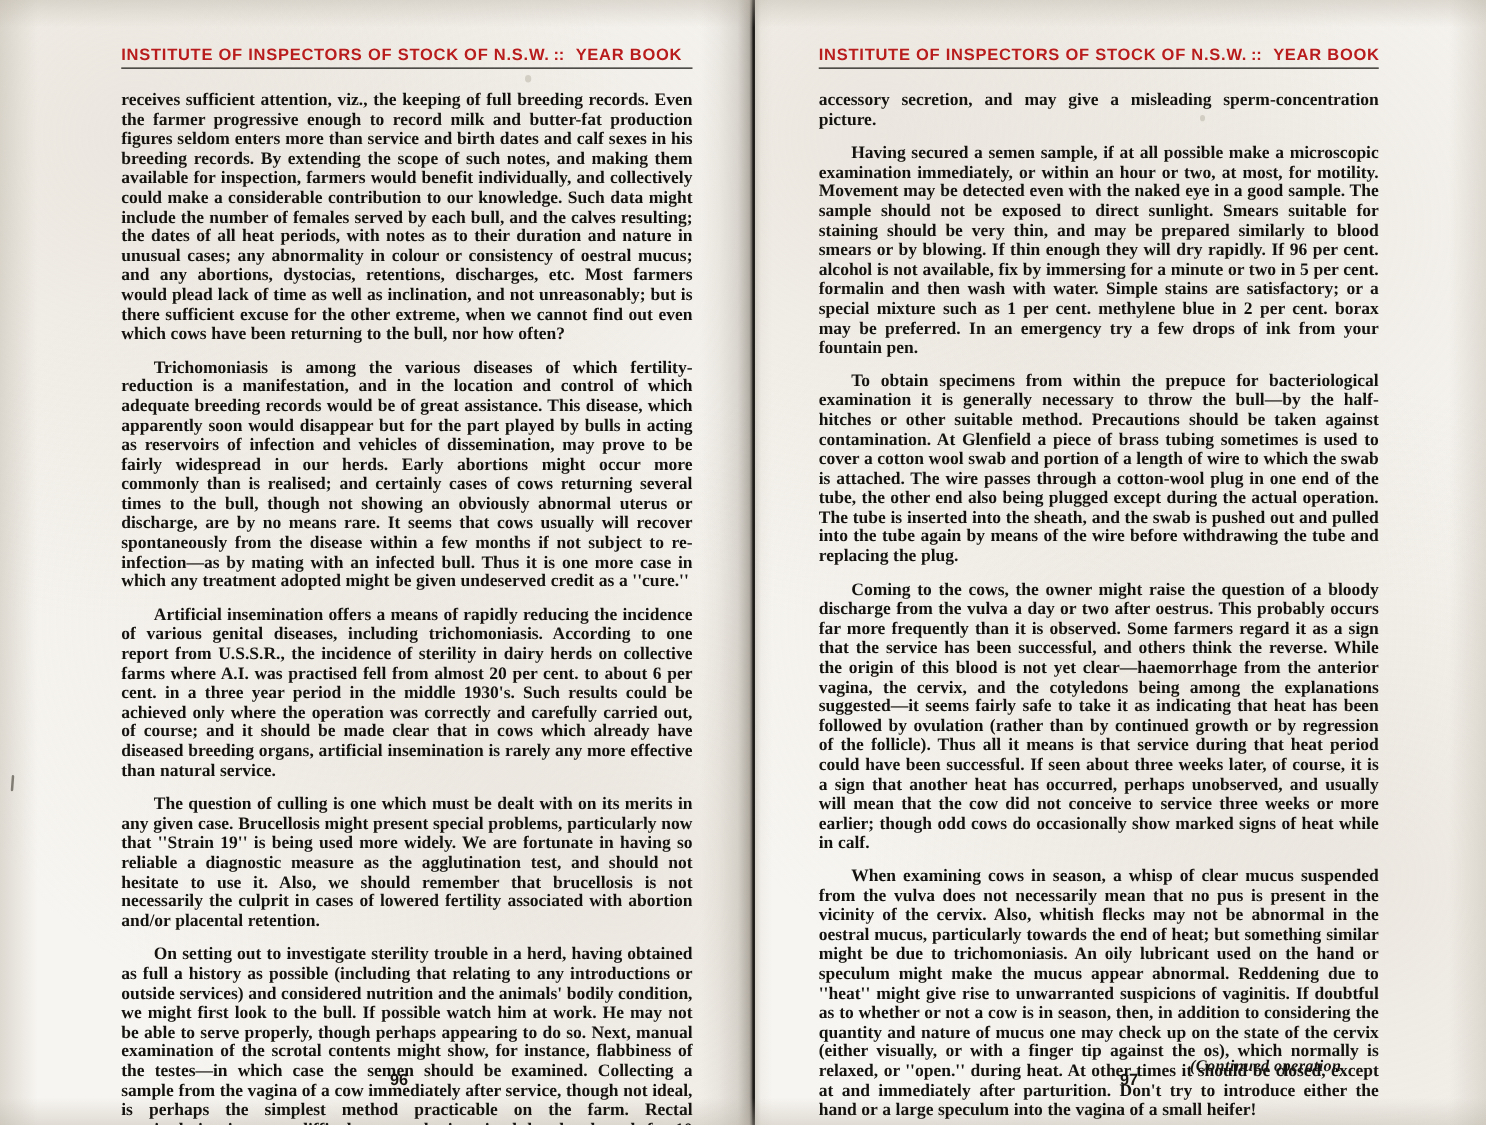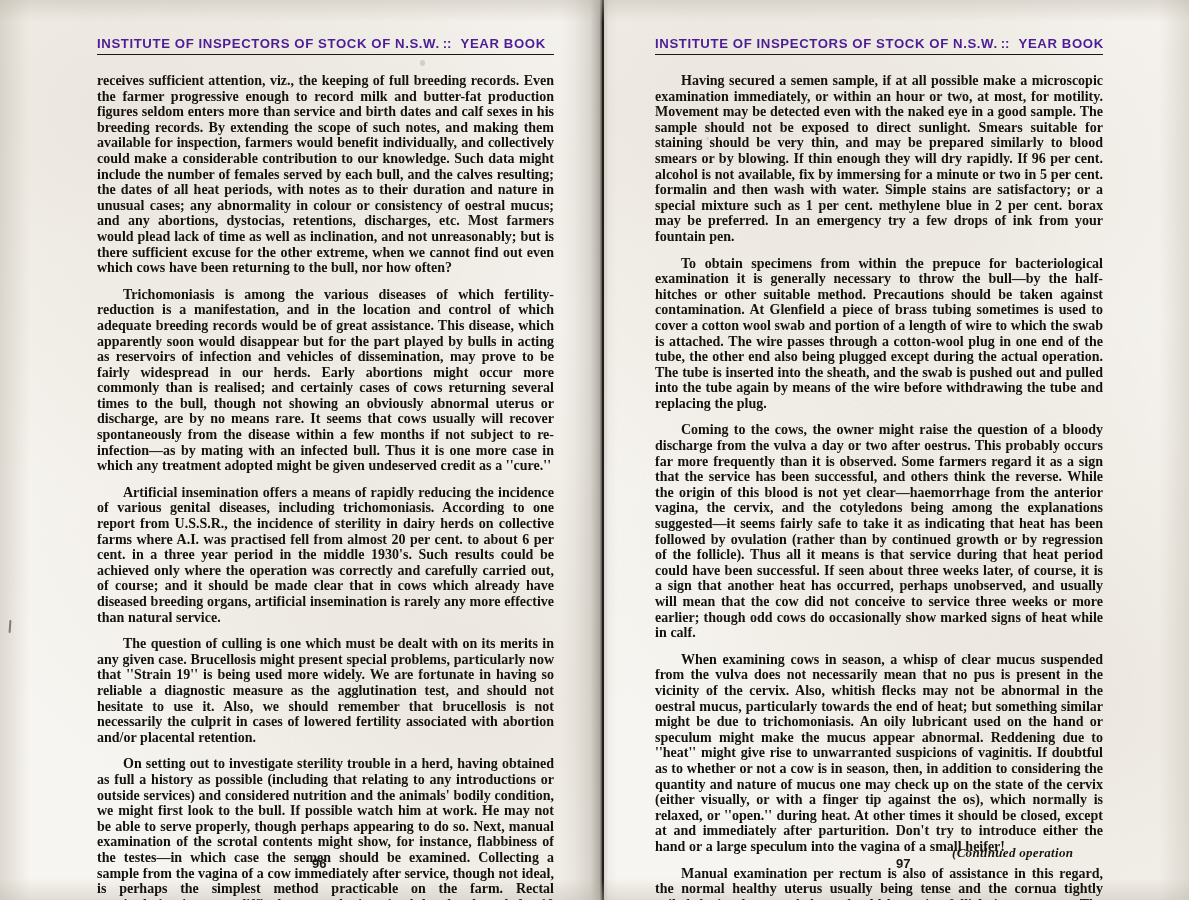--- a/index.html
+++ b/index.html
@@ -98,21 +98,21 @@
   }
   .column.left  { left: 97px;  top: 36px; width: 457px; }
   .column.right { left: 655px; top: 36px; width: 448px; }
 
   .running-head {
     font-family: "Liberation Sans", "DejaVu Sans", sans-serif;
     font-weight: 700;
     font-size: 13.2px;
     letter-spacing: 0.6px;
     white-space: nowrap;
-    color: #4c1d95;
+    color: #b91c1c;
     padding-bottom: 3px;
     border-bottom: 1.6px solid #1a1814;
     margin-bottom: 18px;
   }
   .running-head .sep { letter-spacing: 0px; padding: 0 3px; }
   .running-head .tail { margin-left: 6px; }
 
   .body-text p {
     margin: 0 0 11px 0;
     font-size: 14px;
@@ -205,20 +205,21 @@
 
   <div class="folio left-folio">96</div>
 
   <div class="column right">
 
     <div class="running-head">
       <span>INSTITUTE OF INSPECTORS OF STOCK OF N.S.W.</span><span class="sep">::</span><span class="tail">YEAR BOOK</span>
     </div>
 
     <div class="body-text">
+      <p class="no-indent">accessory secretion, and may give a misleading sperm-concentration picture.</p>
       <p>Having secured a semen sample, if at all possible make a microscopic examination immediately, or within an hour or two, at most, for motility. Movement may be detected even with the naked eye in a good sample. The sample should not be exposed to direct sunlight. Smears suitable for staining should be very thin, and may be prepared similarly to blood smears or by blowing. If thin enough they will dry rapidly. If 96 per cent. alcohol is not available, fix by immersing for a minute or two in 5 per cent. formalin and then wash with water. Simple stains are satisfactory; or a special mixture such as 1 per cent. methylene blue in 2 per cent. borax may be preferred. In an emergency try a few drops of ink from your fountain pen.</p>
       <p>To obtain specimens from within the prepuce for bacteriological examination it is generally necessary to throw the bull—by the half-hitches or other suitable method. Precautions should be taken against contamination. At Glenfield a piece of brass tubing sometimes is used to cover a cotton wool swab and portion of a length of wire to which the swab is attached. The wire passes through a cotton-wool plug in one end of the tube, the other end also being plugged except during the actual operation. The tube is inserted into the sheath, and the swab is pushed out and pulled into the tube again by means of the wire before withdrawing the tube and replacing the plug.</p>
       <p>Coming to the cows, the owner might raise the question of a bloody discharge from the vulva a day or two after oestrus. This probably occurs far more frequently than it is observed. Some farmers regard it as a sign that the service has been successful, and others think the reverse. While the origin of this blood is not yet clear—haemorrhage from the anterior vagina, the cervix, and the cotyledons being among the explanations suggested—it seems fairly safe to take it as indicating that heat has been followed by ovulation (rather than by continued growth or by regression of the follicle). Thus all it means is that service during that heat period could have been successful. If seen about three weeks later, of course, it is a sign that another heat has occurred, perhaps unobserved, and usually will mean that the cow did not conceive to service three weeks or more earlier; though odd cows do occasionally show marked signs of heat while in calf.</p>
       <p>When examining cows in season, a whisp of clear mucus suspended from the vulva does not necessarily mean that no pus is present in the vicinity of the cervix. Also, whitish flecks may not be abnormal in the oestral mucus, particularly towards the end of heat; but something similar might be due to trichomoniasis. An oily lubricant used on the hand or speculum might make the mucus appear abnormal. Reddening due to ''heat'' might give rise to unwarranted suspicions of vaginitis. If doubtful as to whether or not a cow is in season, then, in addition to considering the quantity and nature of mucus one may check up on the state of the cervix (either visually, or with a finger tip against the os), which normally is relaxed, or ''open.'' during heat. At other times it should be closed, except at and immediately after parturition. Don't try to introduce either the hand or a large speculum into the vagina of a small heifer!</p>
       <p>Manual examination per rectum is also of assistance in this regard, the normal healthy uterus usually being tense and the cornua tightly coiled during heat; and there should be a ripe follicle in one ovary. The feel of a follicle is as of liquid under pressure, whereas that of a corpus luteum rather resembles sponge rubber.</p>
     </div>
   </div>
 
   <div class="continued">(Continued  operation</div>
   <div class="folio right-folio">97</div>

